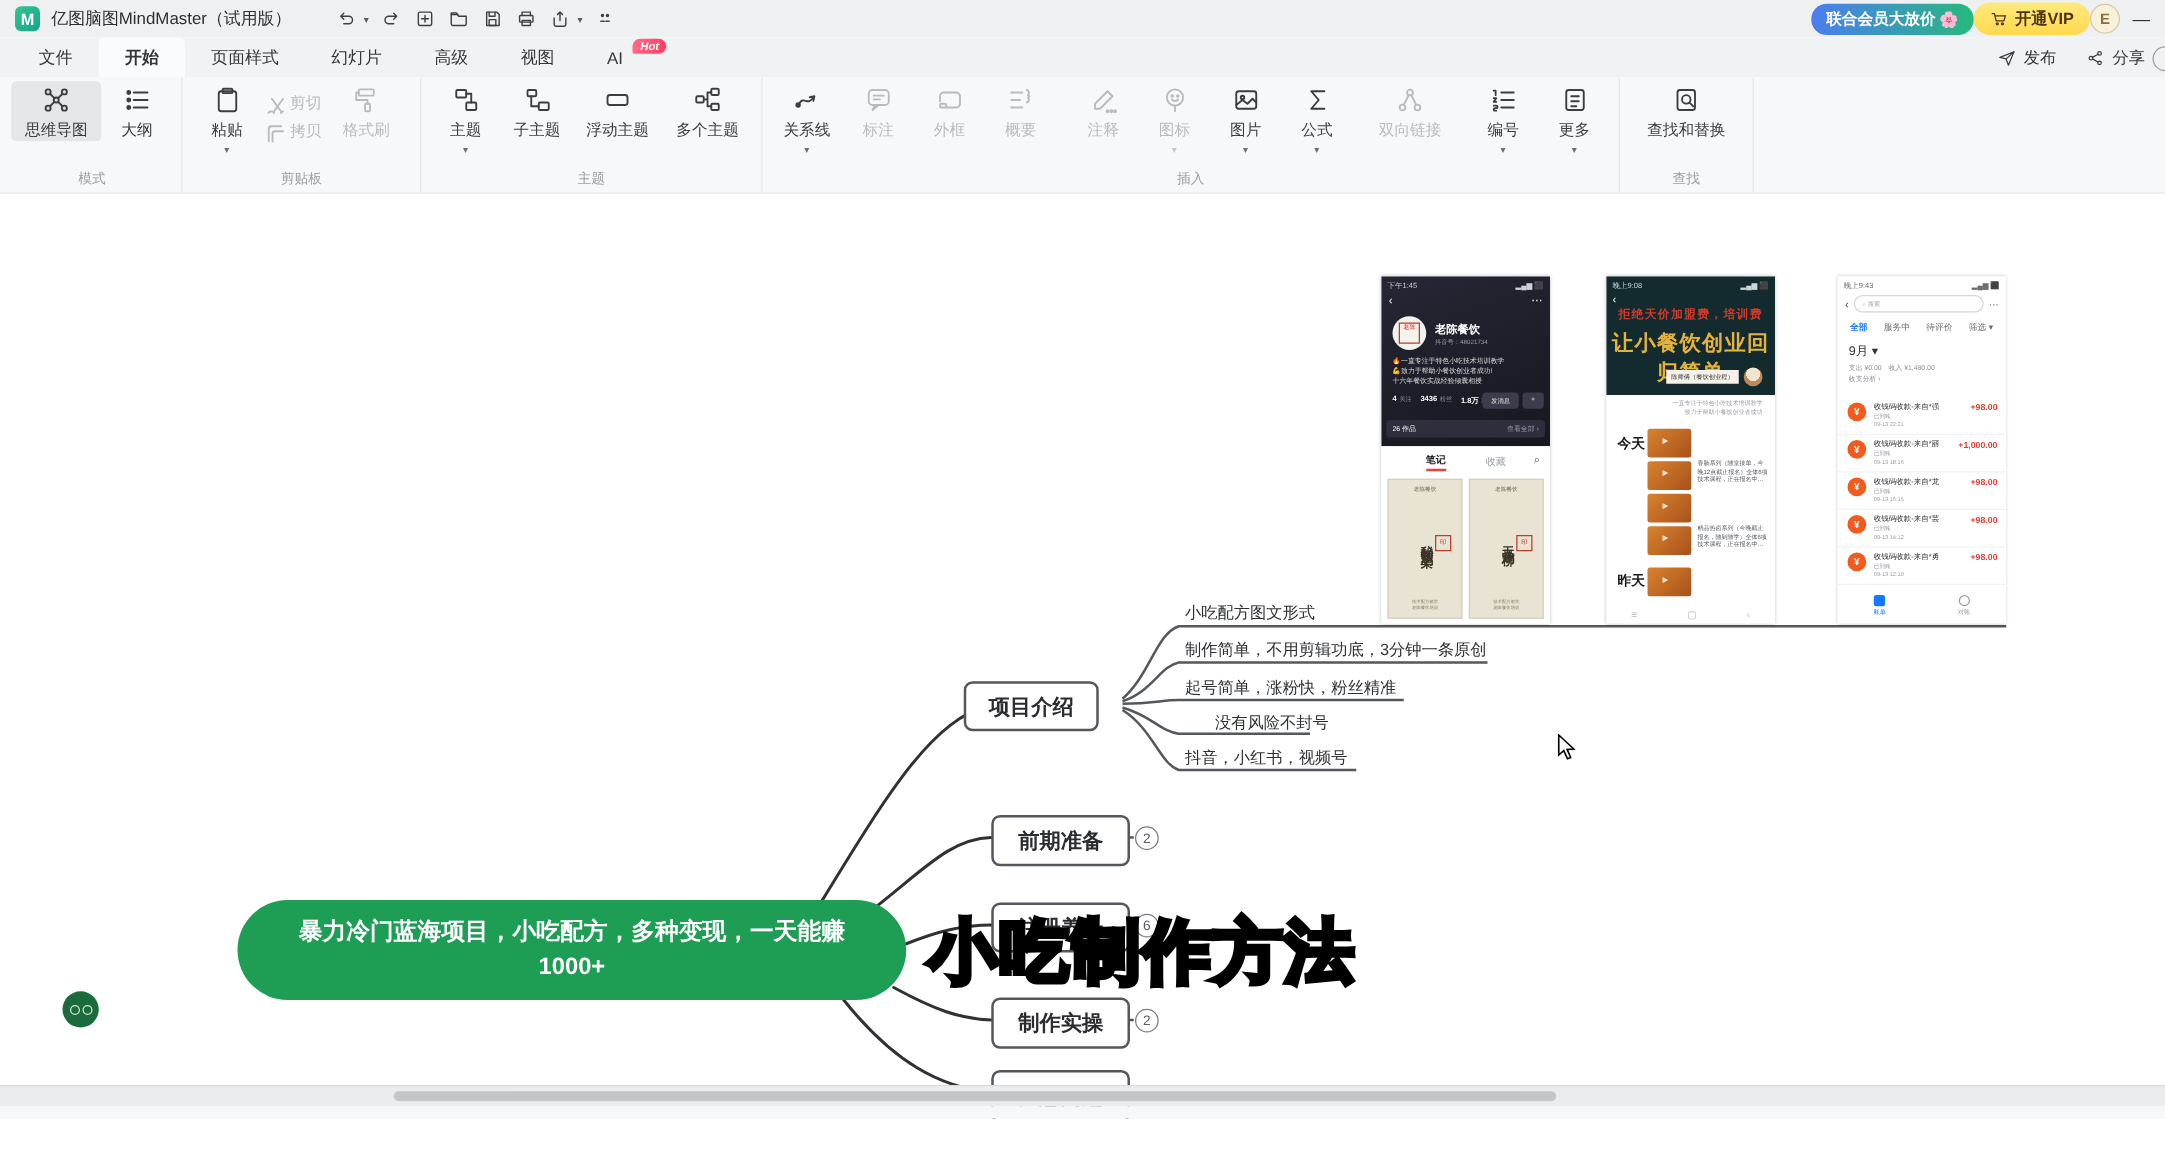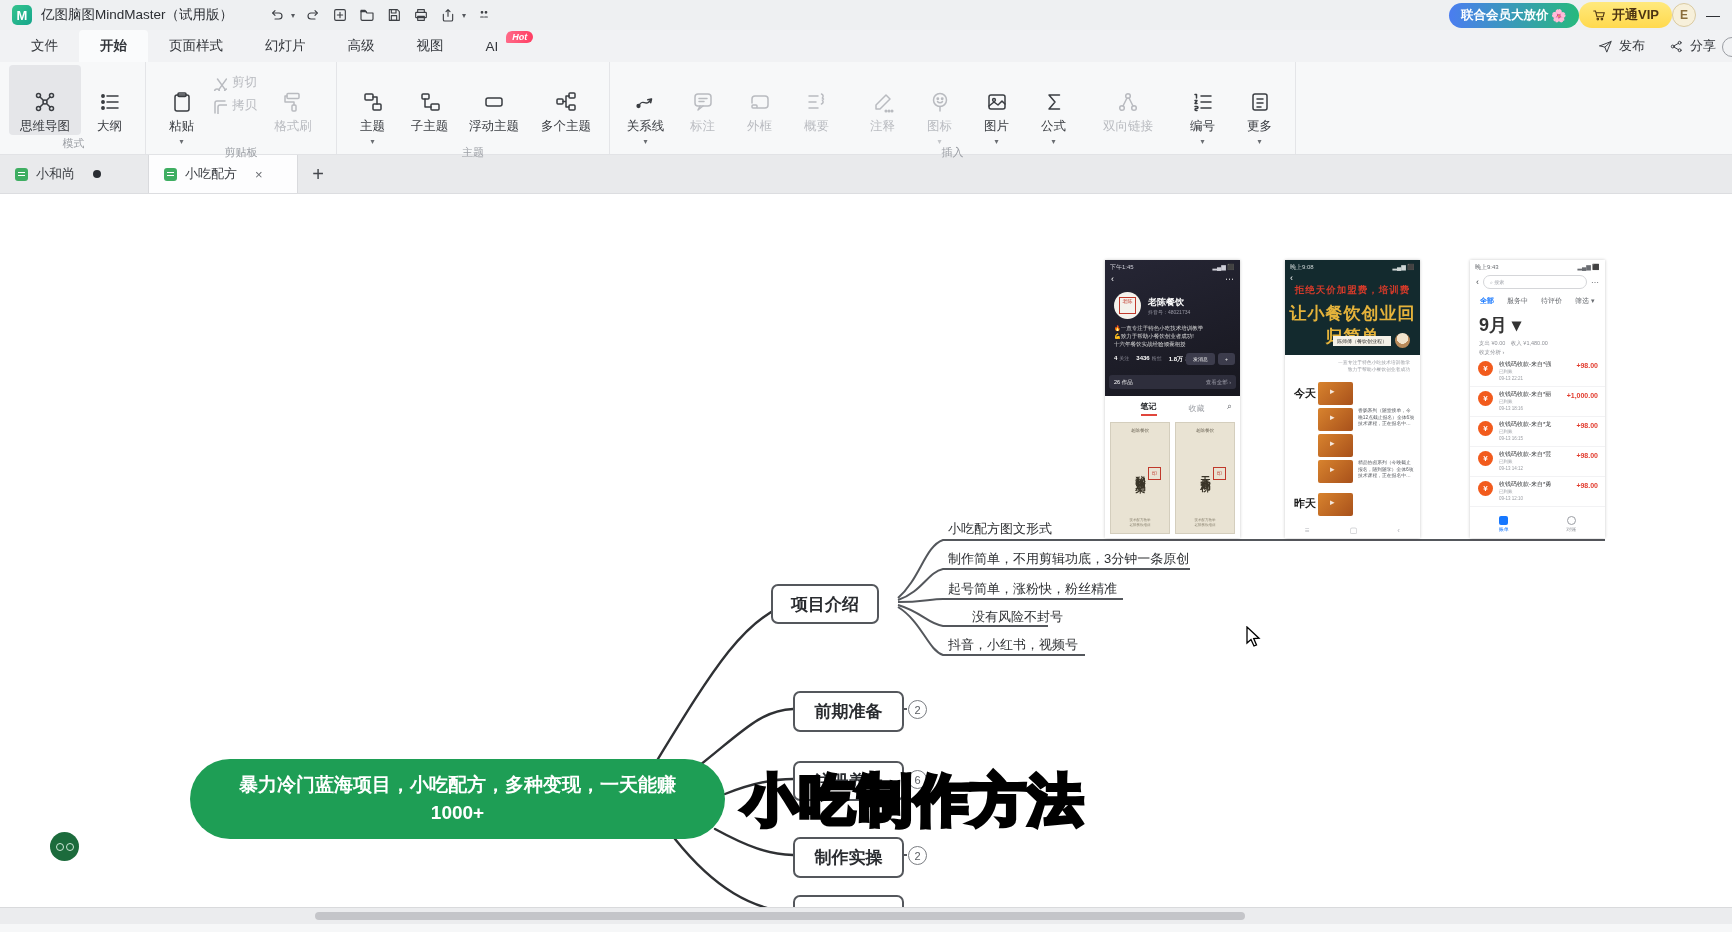--- a/index.html
+++ b/index.html
@@ -28,21 +28,21 @@
   .menubar-right{position:absolute;right:16px;top:0;height:32px;display:flex;align-items:center;gap:24px;}
   .menu-action{display:flex;align-items:center;gap:6px;font-size:13px;color:#33363b;}
   .menu-action svg{width:15px;height:15px;stroke:#3c3f44;fill:none;stroke-width:1.6;stroke-linecap:round;stroke-linejoin:round;}
   .edge-circle{position:absolute;right:-26px;top:7px;width:18px;height:18px;border-radius:50%;border:1.5px solid #9a9da3;}
 
   
   .ribbon{height:92px;background:#f7f8f9;border-bottom:1px solid #e2e3e6;display:flex;align-items:stretch;padding:0 2px;position:relative;}
   .rgroup{display:flex;flex-direction:column;align-items:center;padding:3px 7px 1px;border-right:1px solid #e4e5e8;}
   .rbuttons{display:flex;align-items:flex-start;flex:1;}
   .rlabel{font-size:11px;color:#9b9ea4;padding:1px 0 3px;}
-  .rbtn{width:57px;display:flex;flex-direction:column;align-items:center;gap:4px;padding-top:25px;color:#3a3d42;font-size:12.5px;border-radius:4px;white-space:nowrap;}
+  .rbtn{width:57px;display:flex;flex-direction:column;align-items:center;gap:4px;padding-top:3px;color:#3a3d42;font-size:12.5px;border-radius:4px;white-space:nowrap;}
   .rbtn svg{width:24px;height:24px;stroke:currentColor;fill:none;stroke-width:1.5;stroke-linecap:round;stroke-linejoin:round;}
   .rbtn.wide{width:72px;}
   .rbtn.xwide{width:92px;}
   .rbtn.sel{background:#e5e6e9;}
   .rbtn.dis{color:#b9bbc0;}
   .caret{font-size:8px;line-height:5px;color:#6a6d72;}
   .dis .caret{color:#c4c6ca;}
   .clipcol{display:flex;flex-direction:column;gap:6px;padding-top:9px;}
   .sbtn{display:flex;align-items:center;gap:5px;font-size:12.5px;color:#b9bbc0;}
   .sbtn svg{width:17px;height:17px;stroke:currentColor;fill:none;stroke-width:1.5;stroke-linecap:round;stroke-linejoin:round;}
@@ -111,21 +111,21 @@
   .p2-day{font-size:11px;font-weight:bold;color:#1a1a1a;position:absolute;left:9px;}
   .p2-thumb{position:absolute;left:33px;width:35px;height:23px;background:linear-gradient(135deg,#d8832e,#a8511b);border-radius:2px;}
   .p2-thumb::after{content:"▸";position:absolute;left:12px;top:4px;color:rgba(255,255,255,.85);font-size:9px;}
   .p2-txt{position:absolute;left:73px;width:56px;font-size:4.8px;color:#55585e;line-height:6.5px;}
   .p2-nav{position:absolute;bottom:3px;left:0;right:0;display:flex;justify-content:space-around;color:#b4b6bb;font-size:8px;}
   .p3{left:1470px;color:#333;}
   .p3-row1{display:flex;align-items:center;gap:4px;padding:3px 6px 0;}
   .p3-search{flex:1;height:12px;border:1px solid #d5d6d9;border-radius:7px;font-size:5px;color:#a9acb2;display:flex;align-items:center;padding-left:6px;}
   .p3-tabs{display:flex;gap:13px;font-size:7px;color:#6a6d72;padding:7px 10px 0;}
   .p3-tab-act{color:#1677ff;font-weight:bold;}
-  .p3-month{font-size:18px;font-weight:bold;padding:7px 0 0 9px;}
+  .p3-month{font-size:10px;font-weight:normal;padding:7px 0 0 9px;}
   .p3-sum{font-size:5.5px;color:#8e9096;padding:3px 0 0 9px;}
   .p3-ana{font-size:5.5px;color:#8e9096;padding:2px 0 0 9px;}
   .p3-item{position:absolute;left:0;width:135px;height:30px;border-bottom:1px solid #f2f2f4;}
   .p3-ic{position:absolute;left:8px;top:5px;width:15px;height:15px;border-radius:50%;background:#f25b1d;color:#fff;font-size:8px;font-weight:bold;text-align:center;line-height:15px;}
   .p3-t{position:absolute;left:29px;top:4px;font-size:6px;color:#2e3033;}
   .p3-s{position:absolute;left:29px;top:13px;font-size:4.5px;color:#9a9da3;}
   .p3-d{position:absolute;left:29px;top:20px;font-size:4.5px;color:#9a9da3;}
   .p3-a{position:absolute;right:7px;top:6px;font-size:7px;font-weight:bold;color:#e23c2e;}
   .p3-nav{position:absolute;bottom:6px;left:0;right:0;display:flex;}
   .p3-nav div{flex:1;text-align:center;font-size:5px;color:#9a9da3;}
@@ -440,35 +440,35 @@
               <rect x="5" y="4" width="14" height="16" rx="2"></rect>
               <path d="M9 9h6M9 13h6M9 17h4"></path>
             </svg>
           <span>更多</span>
             <span class="caret">▾</span>
         </div>
       </div>
       <div class="rlabel">插入</div>
     </div>
 
+    <div class="rgroup" style="border-right:1px solid #e4e5e8;">
+      <div class="rbuttons">
+        <div class="rbtn xwide">
+          <svg>
+              <rect x="5" y="4" width="14" height="16" rx="2"></rect>
+              <circle cx="12" cy="11.5" r="3.4"></circle>
+              <path d="M14.6 14.1l3 3"></path>
+            </svg>
+          <span>查找和替换</span>
+        </div>
+      </div>
+      <div class="rlabel">查找</div>
+    </div>
   </div>
 
-  <div class="tabbar">
-    <div class="dtab">
-      <span class="doc-ico"></span>
-      <span>小和尚</span>
-      <span class="mod-dot"></span>
-    </div>
-    <div class="dtab active">
-      <span class="doc-ico"></span>
-      <span>小吃配方</span>
-      <span class="tab-close">×</span>
-    </div>
-    <div class="newtab">+</div>
-  </div>
 
   <div class="canvas">
 
     <svg class="connectors" width="1732" height="740" viewBox="0 0 1732 740">
       <g fill="none" stroke="#2f3134" stroke-width="2.4" stroke-linecap="round">
         <path d="M650 578 C710 480 745 420 793 409"></path>
         <path d="M695 575 C740 540 760 516 793 515"></path>
         <path d="M725 600 C750 590 770 585 793 585"></path>
         <path d="M715 635 C748 653 768 660 793 661"></path>
         <path d="M675 645 C715 695 752 715 793 719"></path>

